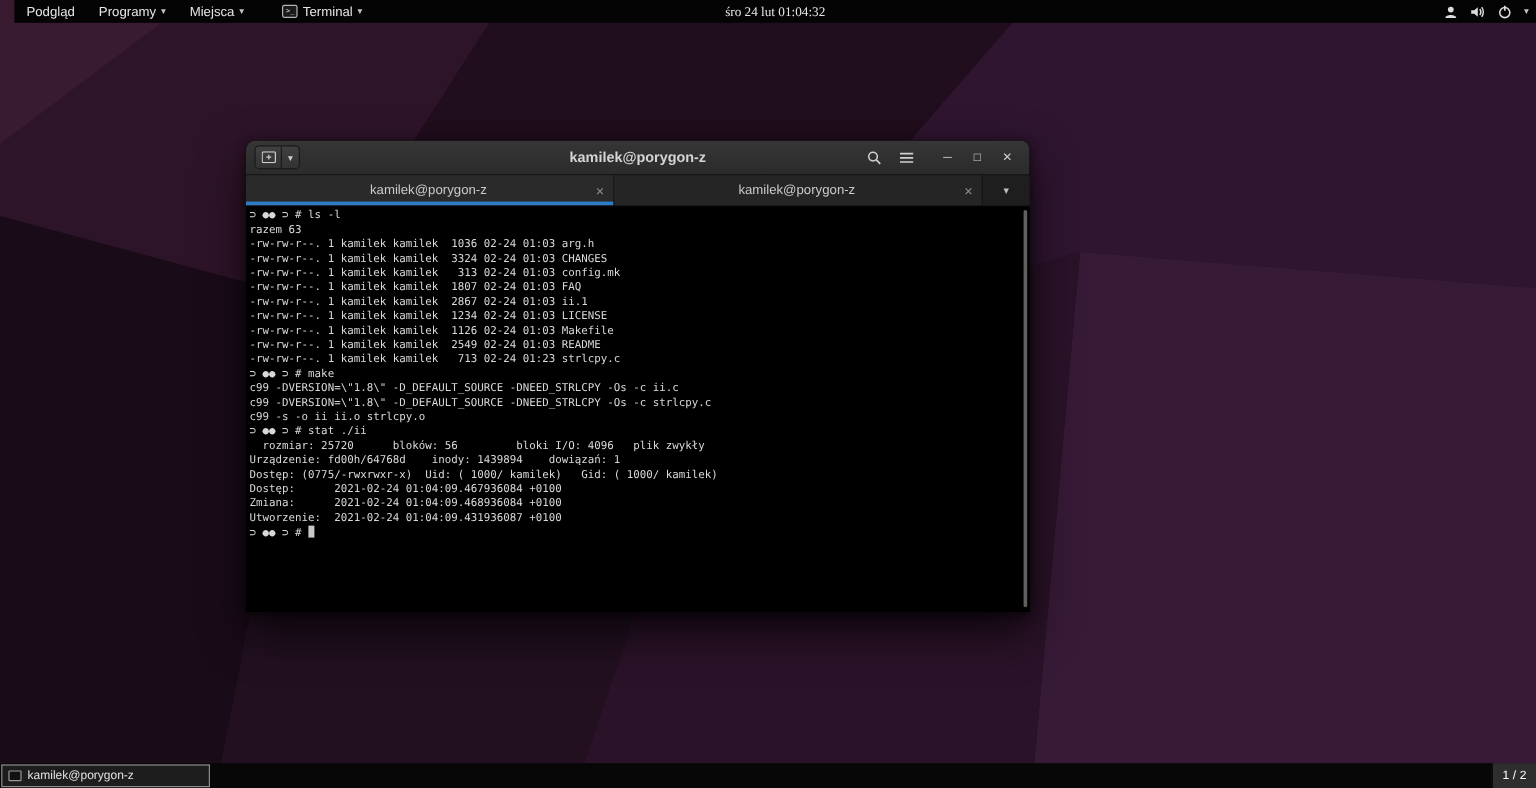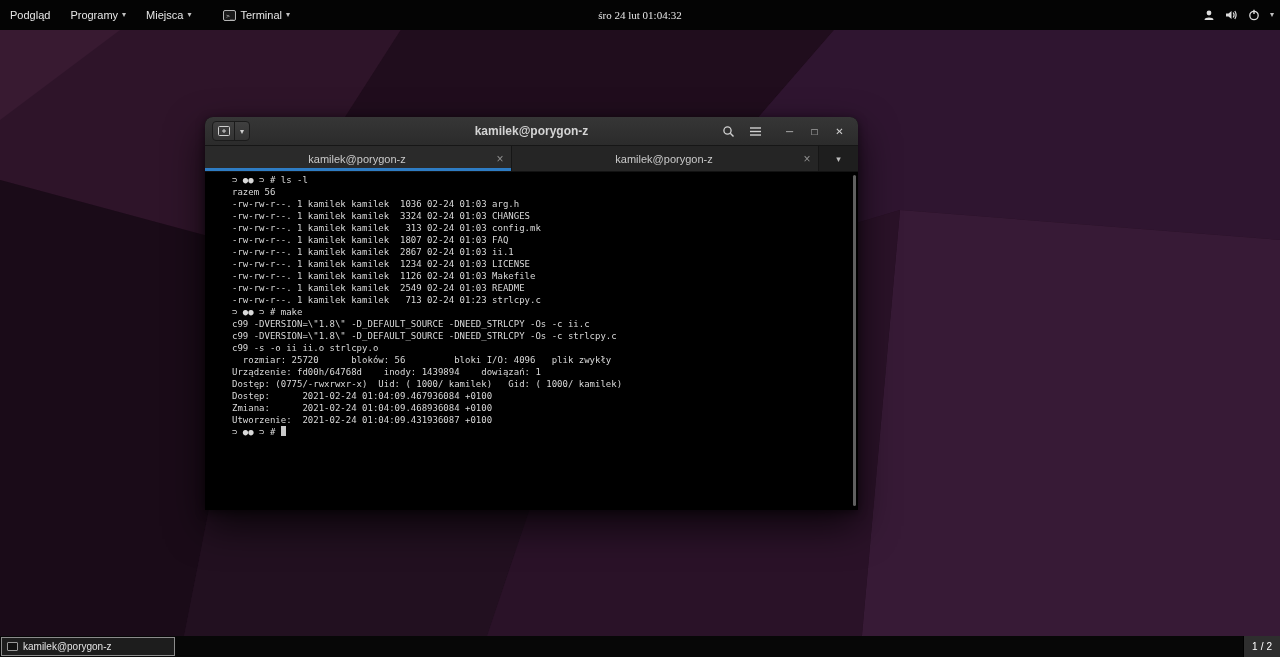--- a/index.html
+++ b/index.html
@@ -7,21 +7,21 @@
   body {
     width:1280px; height:657px; overflow:hidden; position:relative;
     background:#241020; font-family:"Liberation Sans", sans-serif;
   }
 
   
   .wallpaper { position:absolute; inset:0; z-index:0; }
 
   
   .topbar {
-    position:absolute; top:0; left:0; right:0; height:30px; z-index:10;
+    position:absolute; top:0; left:12px; right:0; height:19px; z-index:10;
     background:#040404; color:#e6e6e6; font-size:11px;
     display:flex; 
   }
   .tb-item { height:100%; display:flex; align-items:center; gap:4px; padding:0 10px; white-space:nowrap; }
   .chev { font-size:8px; color:#c0c0c0; line-height:1; }
   .clock { position:absolute; left:50%; transform:translateX(-50%); top:0; height:100%; display:flex; align-items:center;font-family:Liberation Serif, serif; }
   .tray { position:absolute; right:6px; top:0; height:100%; display:flex; align-items:center; gap:10px; }
   .tray svg { display:block; }
   .tb-appicon { width:13px; height:11px; border:1px solid #b5b5b5; border-radius:2px; background:#1a1a1a;
     display:flex; align-items:center; justify-content:center; font-size:6px; color:#ddd; font-family:"DejaVu Sans Mono",monospace; }
@@ -53,21 +53,21 @@
   .tabbar { height:26px; background:#1e1e1e; display:flex; border-bottom:1px solid #121212; }
   .tab { flex:1; display:flex; align-items:center; position:relative; background:#252525;
     border-right:1px solid #161616; font-size:11px; color:#c9c9c9; min-width:0; }
   .tab.active { background:#2a2a2a; }
   .tab.active::after { content:""; position:absolute; left:0; right:0; bottom:0; height:3px; background:var(--accent,#2e7cc3); }
   .tab-label { flex:1; text-align:center; margin-left:20px; white-space:nowrap; overflow:hidden; }
   .tab-close { width:22px; text-align:center; color:#8f8f8f; font-size:12px; }
   .tab-list-btn { width:39px; display:flex; align-items:center; justify-content:center; font-size:9px; color:#bdbdbd; background:#1e1e1e; }
 
   
-  .screen { position:relative; height:337px; background:var(--terminal_bg,#000); overflow:hidden; border-radius:0;margin-left:24px; }
+  .screen { position:relative; height:337px; background:var(--terminal_bg,#000); overflow:hidden; border-radius:0; }
   .output { padding:2px 0 0 3px; font-family:"DejaVu Sans Mono", monospace; font-size:9px; line-height:12px; color:var(--terminal_fg,#d8d8d8); }
   .tline { white-space:pre; height:12px; }
   .cursor { display:inline-block; width:5px; height:10px; background:#c9c9c9; vertical-align:-1px; }
   .scrollbar { position:absolute; right:2px; top:3px; bottom:3px; width:3px; border-radius:2px; background:#606060; }
 
   
   .bottombar { position:absolute; left:0; right:0; bottom:0; height:21px; z-index:10;
     background:#070707; display:flex; align-items:center; }
   .task-btn { width:174px; height:19px; margin-left:1px; background:#1d1d1d; border:1px solid #8b8b8b;
     display:flex; align-items:center; gap:5px; padding:0 5px; color:#e2e2e2; font-size:10px; white-space:nowrap; overflow:hidden; }
@@ -178,34 +178,35 @@
       <span class="tab-close">×</span>
     </div>
     <div class="tab-list-btn">
       <span>▾</span>
     </div>
   </div>
 
   <div class="screen">
     <div class="output">
         <div class="tline">⊃ ●● ⊃ # ls -l</div>
-        <div class="tline">razem 56</div>
+        <div class="tline">razem 63</div>
         <div class="tline">-rw-rw-r--. 1 kamilek kamilek  1036 02-24 01:03 arg.h</div>
         <div class="tline">-rw-rw-r--. 1 kamilek kamilek  3324 02-24 01:03 CHANGES</div>
         <div class="tline">-rw-rw-r--. 1 kamilek kamilek   313 02-24 01:03 config.mk</div>
         <div class="tline">-rw-rw-r--. 1 kamilek kamilek  1807 02-24 01:03 FAQ</div>
         <div class="tline">-rw-rw-r--. 1 kamilek kamilek  2867 02-24 01:03 ii.1</div>
         <div class="tline">-rw-rw-r--. 1 kamilek kamilek  1234 02-24 01:03 LICENSE</div>
         <div class="tline">-rw-rw-r--. 1 kamilek kamilek  1126 02-24 01:03 Makefile</div>
         <div class="tline">-rw-rw-r--. 1 kamilek kamilek  2549 02-24 01:03 README</div>
         <div class="tline">-rw-rw-r--. 1 kamilek kamilek   713 02-24 01:23 strlcpy.c</div>
         <div class="tline">⊃ ●● ⊃ # make</div>
         <div class="tline">c99 -DVERSION=\"1.8\" -D_DEFAULT_SOURCE -DNEED_STRLCPY -Os -c ii.c</div>
         <div class="tline">c99 -DVERSION=\"1.8\" -D_DEFAULT_SOURCE -DNEED_STRLCPY -Os -c strlcpy.c</div>
         <div class="tline">c99 -s -o ii ii.o strlcpy.o</div>
+        <div class="tline">⊃ ●● ⊃ # stat ./ii</div>
         <div class="tline">  rozmiar: 25720      bloków: 56         bloki I/O: 4096   plik zwykły</div>
         <div class="tline">Urządzenie: fd00h/64768d    inody: 1439894    dowiązań: 1</div>
         <div class="tline">Dostęp: (0775/-rwxrwxr-x)  Uid: ( 1000/ kamilek)   Gid: ( 1000/ kamilek)</div>
         <div class="tline">Dostęp:      2021-02-24 01:04:09.467936084 +0100</div>
         <div class="tline">Zmiana:      2021-02-24 01:04:09.468936084 +0100</div>
         <div class="tline">Utworzenie:  2021-02-24 01:04:09.431936087 +0100</div>
         <div class="tline">⊃ ●● ⊃ # <span class="cursor"></span></div>
       </div>
     <div class="scrollbar"></div>
   </div>

